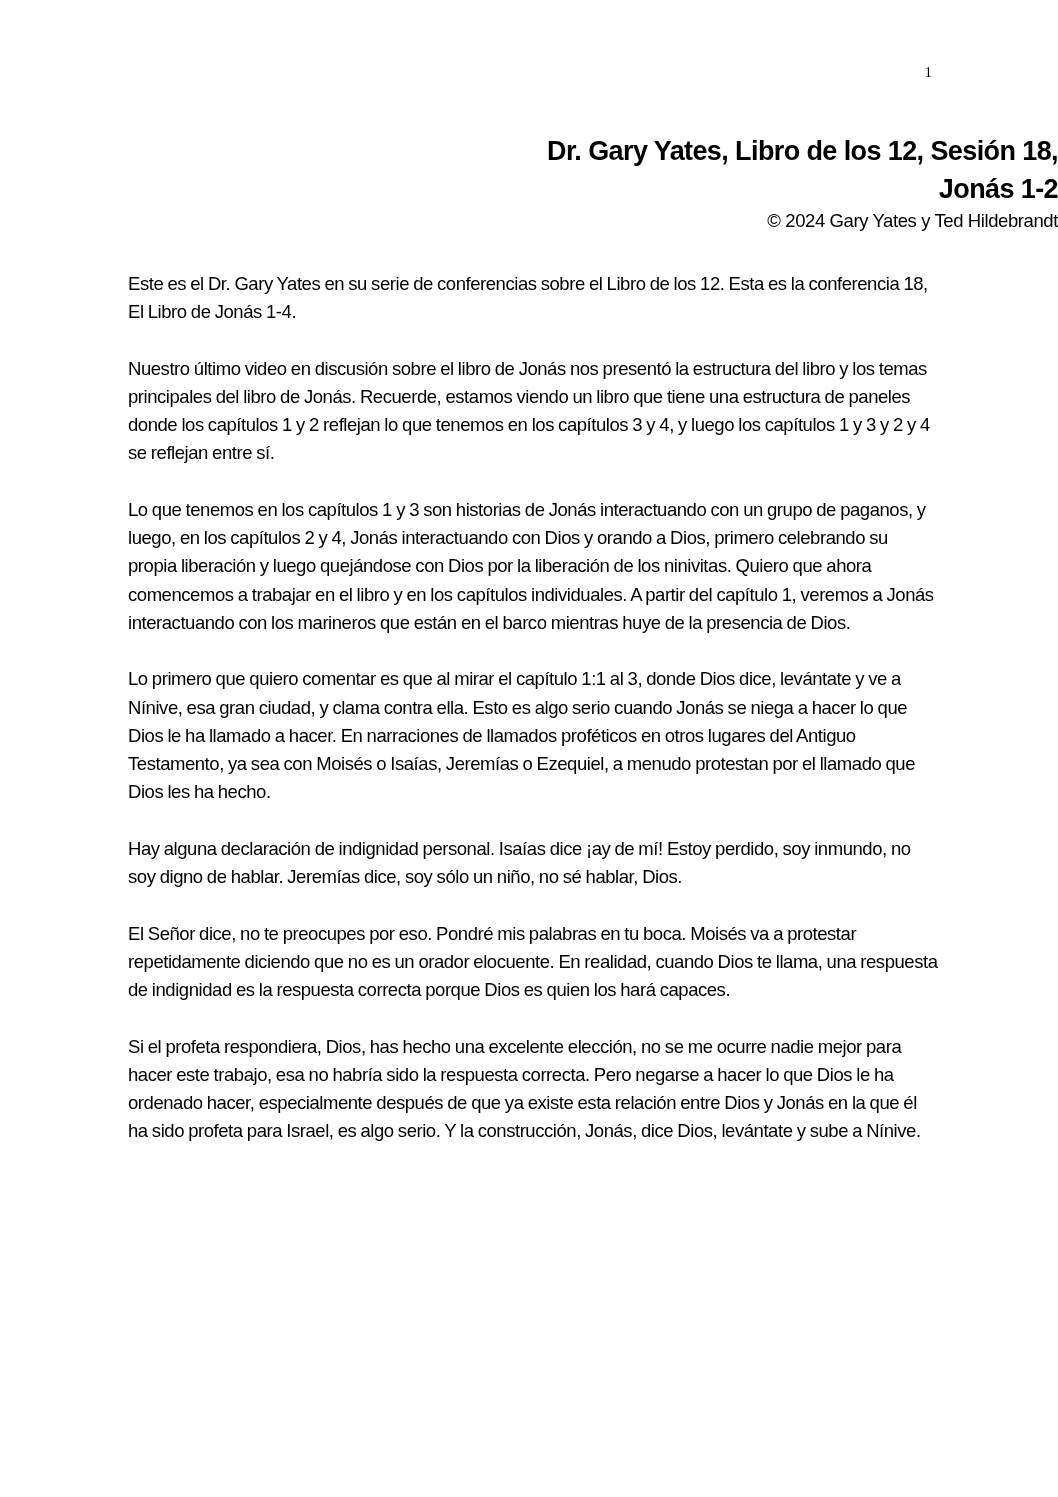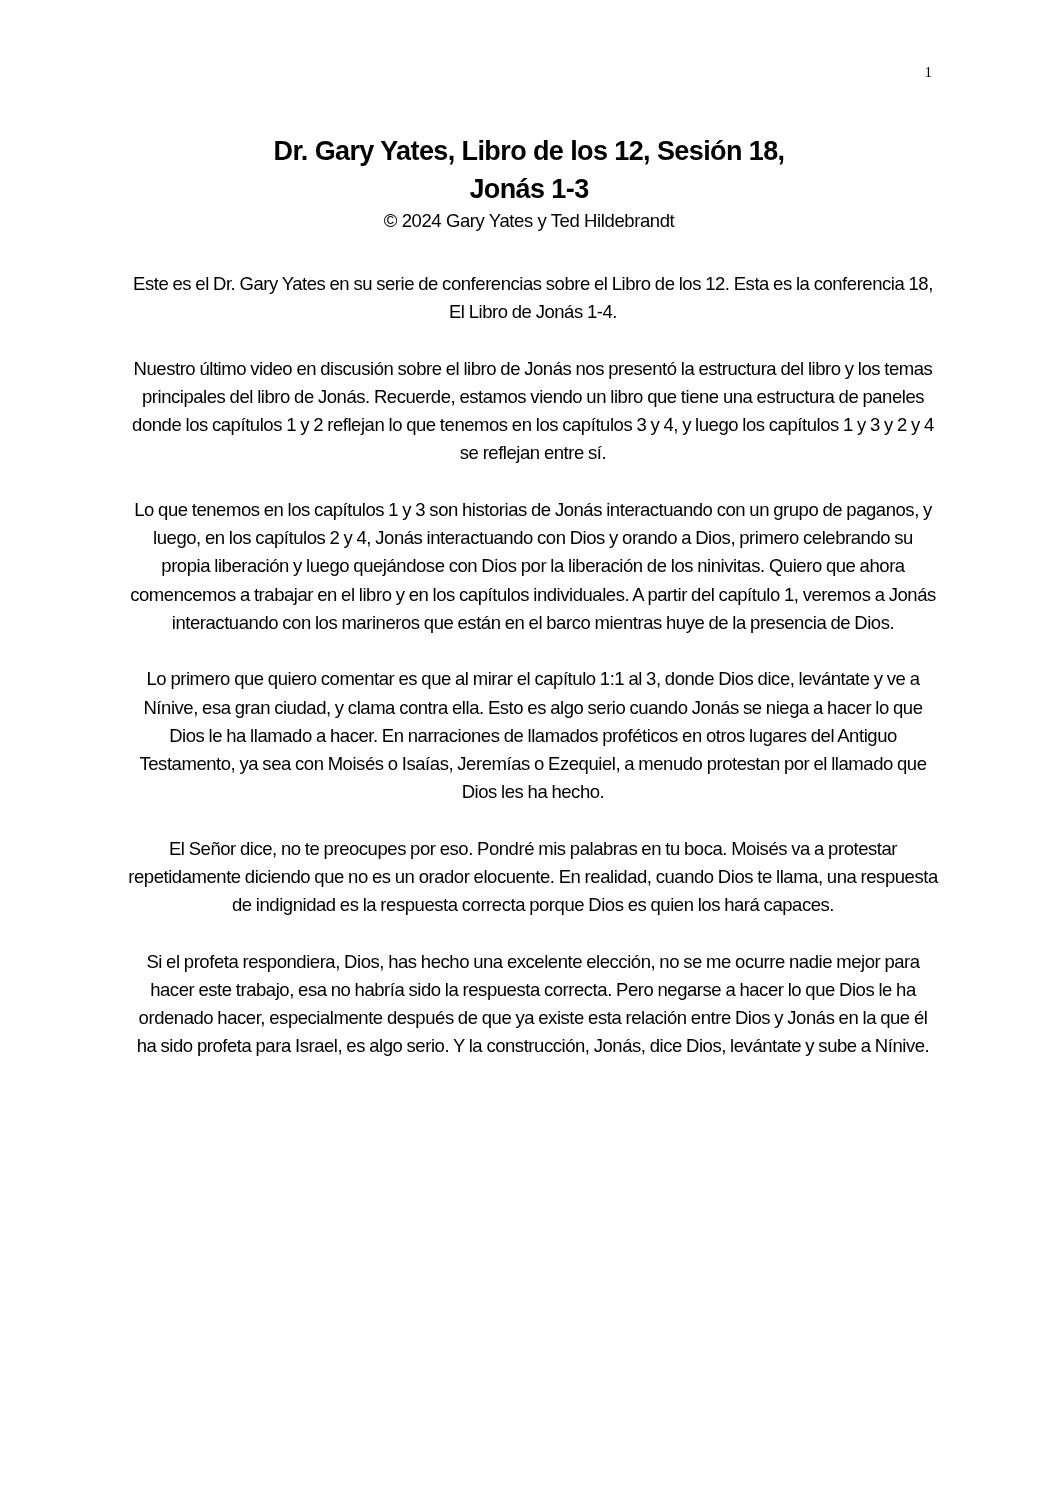--- a/index.html
+++ b/index.html
@@ -19,21 +19,21 @@
       top: 64px;
       right: 126px;
       font-family: "Liberation Serif", serif;
       font-size: 15px;
     }
     .title-block {
       position: absolute;
       top: 132px;
       left: 0;
       width: 1058px;
-      text-align: center;
+      text-align: right;
     }
     .title {
       font-family: "Liberation Sans", sans-serif;
       font-weight: bold;
       font-size: 27px;
       line-height: 38px;
       margin: 0;
       letter-spacing: -0.6px;
     }
     .copyright {
@@ -48,36 +48,36 @@
       left: 128px;
       width: 810px;
       font-family: "Liberation Sans", sans-serif;
       font-size: 18.5px;
       line-height: 28.2px;
       letter-spacing: -0.45px;
       word-spacing: -0.5px;
     }
     .body-text p {
       margin: 0 0 28.4px 0;
-      text-align: center;
     }
   </style>
 </head>
 <body>
 
 <div class="page-number">1</div>
 
 <div class="title-block">
   <h1 class="title">
     <span>Dr. Gary Yates, Libro de los 12, Sesión 18,</span><br>
-    <span>Jonás 1-3</span>
+    <span>Jonás 1-2</span>
   </h1>
   <div class="copyright">© 2024 Gary Yates y Ted Hildebrandt</div>
 </div>
 
 <div class="body-text">
   <p>Este es el Dr. Gary Yates en su serie de conferencias sobre el Libro de los 12. Esta es la conferencia 18, El Libro de Jonás 1-4.</p>
   <p>Nuestro último video en discusión sobre el libro de Jonás nos presentó la estructura del libro y los temas principales del libro de Jonás. Recuerde, estamos viendo un libro que tiene una estructura de paneles donde los capítulos 1 y 2 reflejan lo que tenemos en los capítulos 3 y 4, y luego los capítulos 1 y 3 y 2 y 4 se reflejan entre sí.</p>
   <p>Lo que tenemos en los capítulos 1 y 3 son historias de Jonás interactuando con un grupo de paganos, y luego, en los capítulos 2 y 4, Jonás interactuando con Dios y orando a Dios, primero celebrando su propia liberación y luego quejándose con Dios por la liberación de los ninivitas. Quiero que ahora comencemos a trabajar en el libro y en los capítulos individuales. A partir del capítulo 1, veremos a Jonás interactuando con los marineros que están en el barco mientras huye de la presencia de Dios.</p>
   <p>Lo primero que quiero comentar es que al mirar el capítulo 1:1 al 3, donde Dios dice, levántate y ve a Nínive, esa gran ciudad, y clama contra ella. Esto es algo serio cuando Jonás se niega a hacer lo que Dios le ha llamado a hacer. En narraciones de llamados proféticos en otros lugares del Antiguo Testamento, ya sea con Moisés o Isaías, Jeremías o Ezequiel, a menudo protestan por el llamado que Dios les ha hecho.</p>
+  <p>Hay alguna declaración de indignidad personal. Isaías dice ¡ay de mí! Estoy perdido, soy inmundo, no soy digno de hablar. Jeremías dice, soy sólo un niño, no sé hablar, Dios.</p>
   <p>El Señor dice, no te preocupes por eso. Pondré mis palabras en tu boca. Moisés va a protestar repetidamente diciendo que no es un orador elocuente. En realidad, cuando Dios te llama, una respuesta de indignidad es la respuesta correcta porque Dios es quien los hará capaces.</p>
   <p>Si el profeta respondiera, Dios, has hecho una excelente elección, no se me ocurre nadie mejor para hacer este trabajo, esa no habría sido la respuesta correcta. Pero negarse a hacer lo que Dios le ha ordenado hacer, especialmente después de que ya existe esta relación entre Dios y Jonás en la que él ha sido profeta para Israel, es algo serio. Y la construcción, Jonás, dice Dios, levántate y sube a Nínive.</p>
 </div>
 
 </body></html>

